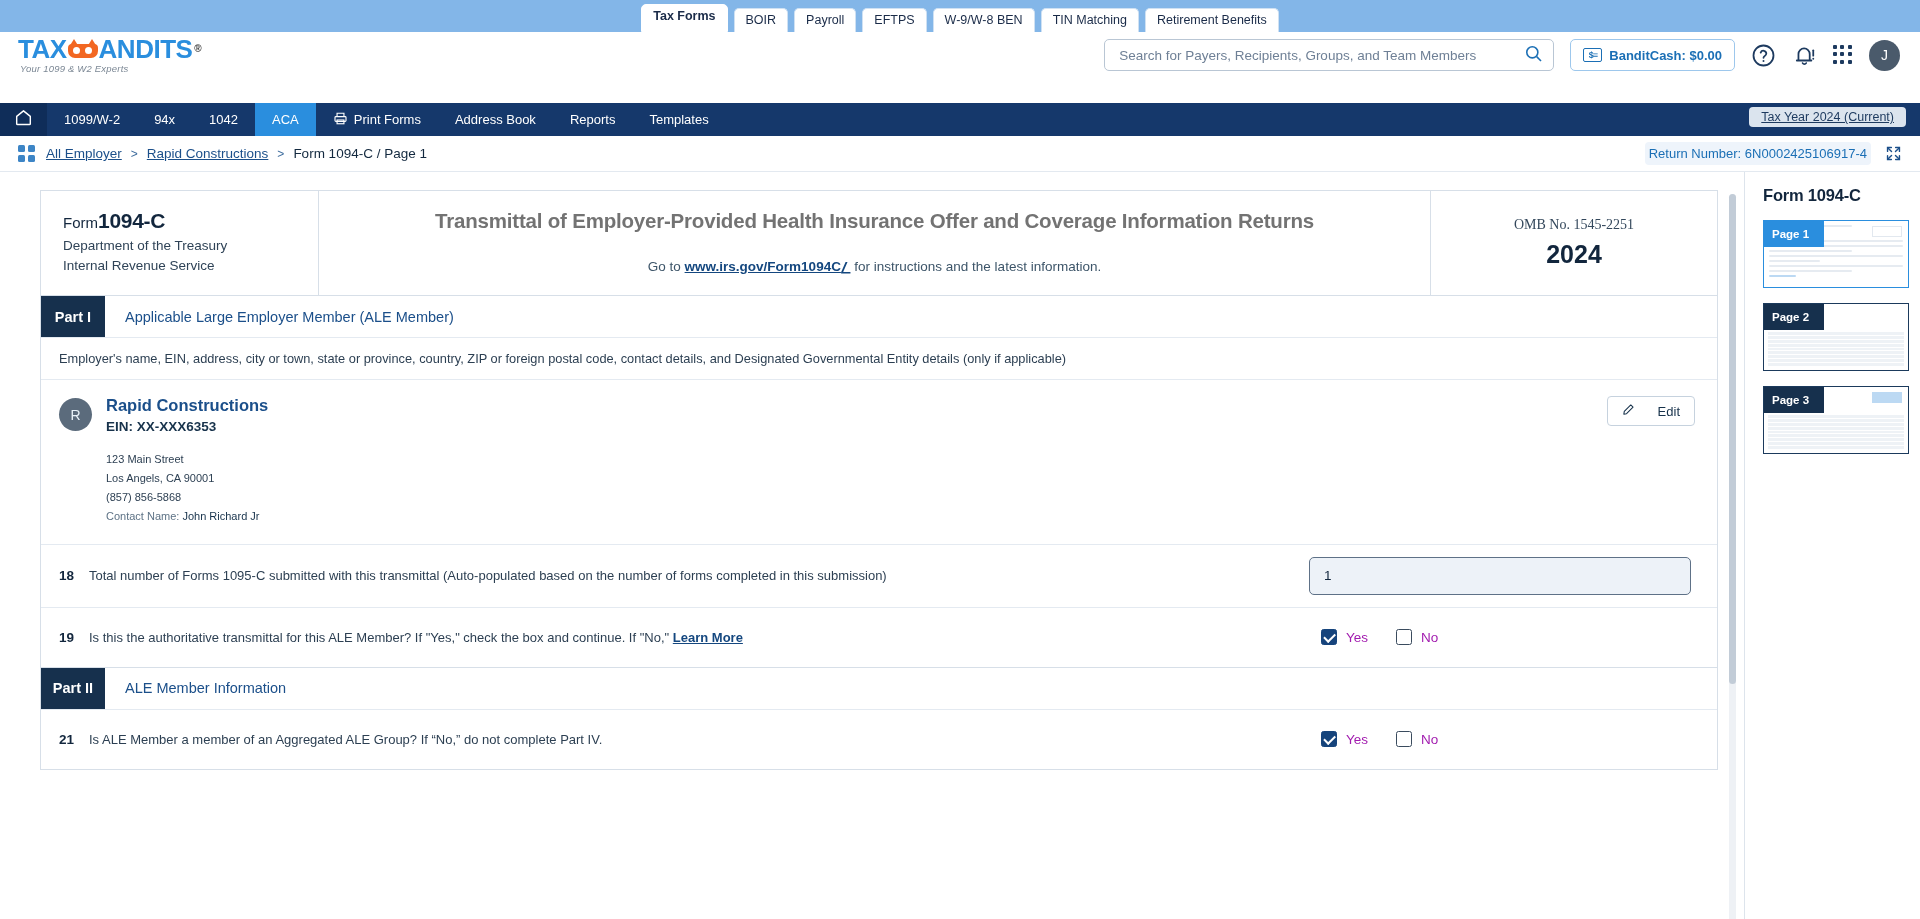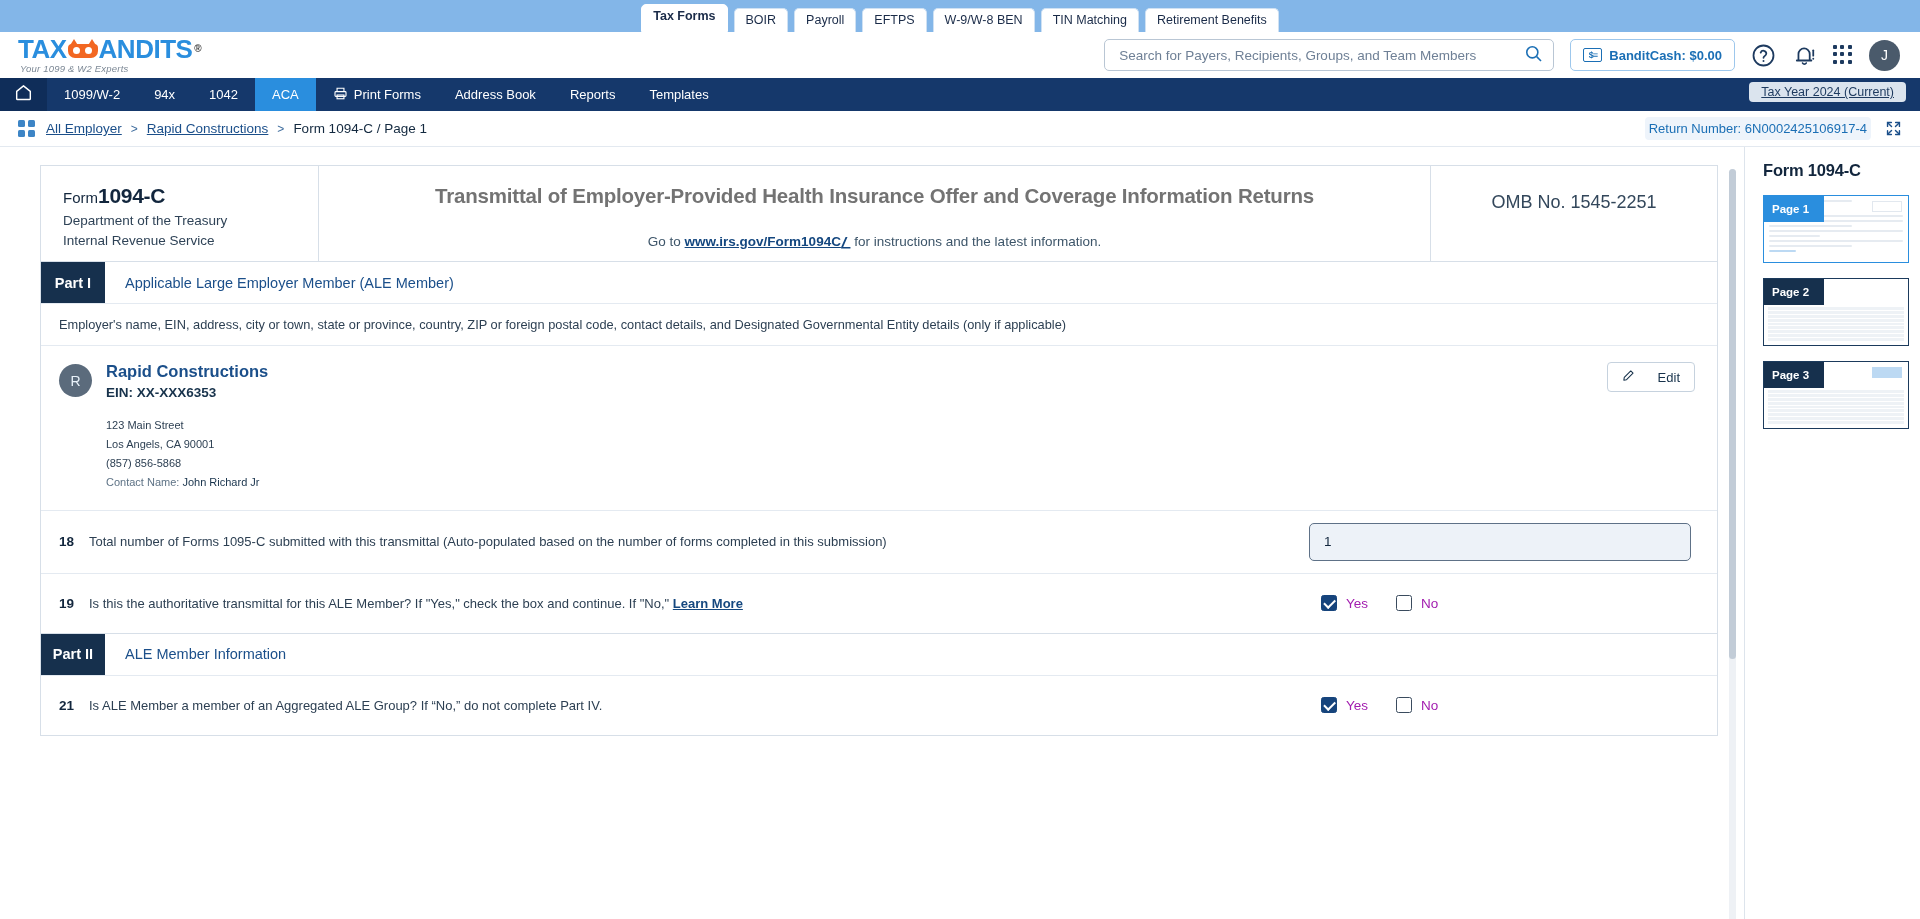--- a/index.html
+++ b/index.html
@@ -137,20 +137,21 @@
     grid-template-rows: repeat(3, 1fr); gap: 2px;
     align-content: center; justify-content: center;
   }
   .grid-dots span { width: 4px; height: 4px; background: #1d3a5f; border-radius: 1px; }
 
   
   .navbar {
     height: 33px; background: #15386b;
     display: flex; align-items: stretch;
     position: relative;
+    margin-top: 25px;
   }
   .nav-home {
     width: 47px; display: flex; align-items: center; justify-content: center;
     background: #0f2d59; cursor: pointer;
   }
   .nav-item {
     display: flex; align-items: center; gap: 6px;
     padding: 0 17px; font-size: 13px; color: #ffffff;
     cursor: pointer; white-space: nowrap;
   }
@@ -216,21 +217,21 @@
   .mh-dept { font-size: 13.5px; color: #2f4357; line-height: 1.45; margin-top: 3px; }
   .mh-center { flex: 1; padding: 16px 26px 12px; text-align: center; border-right: 1px solid #d7dfe8; }
   .mh-title {
     font-size: 20.5px; font-weight: 700; color: #737373; line-height: 1.32;
     letter-spacing: -0.2px;
   }
   .mh-goto { margin-top: 25px; font-size: 13.5px; color: #3d5569; }
   .mh-goto a { color: #14477f; text-decoration: underline; font-weight: 600; }
   .ext-ic { font-size: 11px; }
   .mh-right { width: 286px; text-align: center; padding: 26px 10px; }
-  .omb { font-size: 18px; color: #33475b; }
+  .omb { font-size: 14px; color: #33475b; font-family: Liberation Serif, serif; }
   .omb-year { font-size: 25px; font-weight: 700; color: #12263d; margin-top: 7px; }
 
   
   .part-bar { display: flex; align-items: stretch; border-top: 1px solid #d7dfe8; min-height: 42px; }
   .part-tag {
     background: #16304d; color: #ffffff; font-size: 14.5px; font-weight: 600;
     width: 64px; display: flex; align-items: center; justify-content: center;
   }
   .part-title {
     display: flex; align-items: center; padding-left: 20px;
@@ -535,20 +536,21 @@
             <div class="mh-title">Transmittal of Employer-Provided Health Insurance Offer and Coverage Information Returns</div>
             <div class="mh-goto">
               <span>Go to</span>
               <a href="#"><span>www.irs.gov/Form1094C</span><span class="ext-ic">⎳</span></a>
               <span>for instructions and the latest information.</span>
             </div>
           </div>
 
           <div class="mh-right">
             <div class="omb">OMB No. 1545-2251</div>
+            <div class="omb-year">2024</div>
           </div>
         </div>
 
         <div class="part-bar">
           <div class="part-tag">Part I</div>
           <div class="part-title">Applicable Large Employer Member (ALE Member)</div>
         </div>
 
         <div class="note-row">Employer's name, EIN, address, city or town, state or province, country, ZIP or foreign postal code, contact details, and Designated Governmental Entity details (only if applicable)</div>
 

